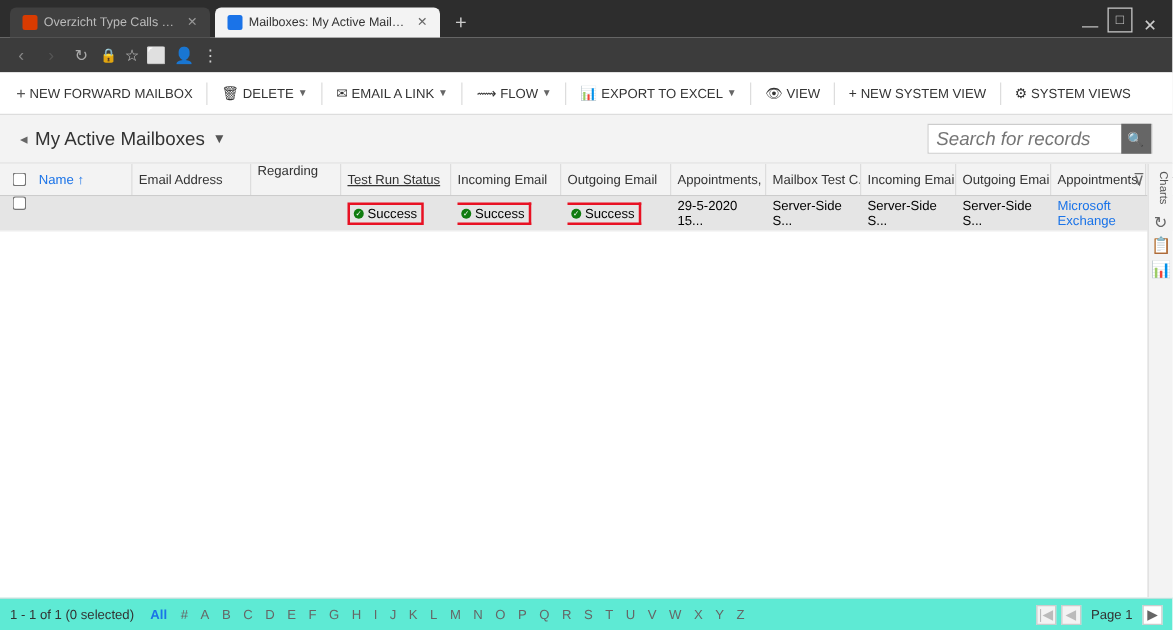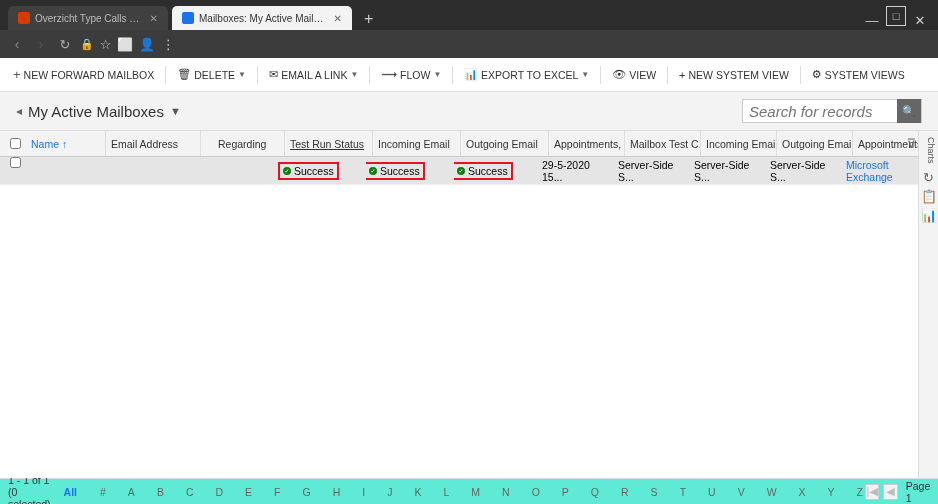--- a/index.html
+++ b/index.html
@@ -106,21 +106,21 @@
     <div style="background:#f3f3f3; display:flex; align-items:center; border-bottom:1px solid #ccc; height:26px; position:relative;">
       <div style="width:26px; display:flex; align-items:center; justify-content:center; flex-shrink:0; padding-left:4px;">
         <input type="checkbox" style="width: 11px; height: 11px;">
       </div>
       <div style="width:80px; font-size:10.5px; color:#1a73e8; padding:0 5px; white-space:nowrap; overflow:hidden; border-right:1px solid #ddd; height:100%; display:flex; align-items:center; cursor:pointer; flex-shrink:0;">
         <span>Name ↑</span>
       </div>
       <div style="width:95px; font-size:10.5px; color:#333; padding:0 5px; white-space:nowrap; overflow:hidden; border-right:1px solid #ddd; height:100%; display:flex; align-items:center; cursor:pointer; flex-shrink:0;">
         <span>Email Address</span>
       </div>
-      <div style="width:72px; font-size:10.5px; color:#333; padding:0 5px; white-space:nowrap; overflow:hidden; border-right:1px solid #ddd; height:100%; display:flex; align-items:center; cursor:pointer; flex-shrink:0;margin-left:12px;">
+      <div style="width:72px; font-size:10.5px; color:#333; padding:0 5px; white-space:nowrap; overflow:hidden; border-right:1px solid #ddd; height:100%; display:flex; cursor:pointer; flex-shrink:0;">
         <span>Regarding</span>
       </div>
       <div style="width:88px; font-size:10.5px; color:#333; padding:0 5px; white-space:nowrap; overflow:hidden; border-right:1px solid #ddd; height:100%; display:flex; align-items:center; cursor:pointer; flex-shrink:0;text-decoration:underline;">
         <span>Test Run Status</span>
       </div>
       <div style="width:88px; font-size:10.5px; color:#333; padding:0 5px; white-space:nowrap; overflow:hidden; border-right:1px solid #ddd; height:100%; display:flex; align-items:center; cursor:pointer; flex-shrink:0;">
         <span>Incoming Email</span>
       </div>
       <div style="width:88px; font-size:10.5px; color:#333; padding:0 5px; white-space:nowrap; overflow:hidden; border-right:1px solid #ddd; height:100%; display:flex; align-items:center; cursor:pointer; flex-shrink:0;">
         <span>Outgoing Email</span>
@@ -207,21 +207,21 @@
       <span style="font-size:11px; color:#666; cursor:pointer; writing-mode:vertical-rl; text-orientation:mixed; font-size:9px; color:#555; padding:2px 0;">Charts</span>
       <span style="font-size:13px; color:#666; cursor:pointer; text-align:center;">↻</span>
       <span style="font-size:13px; color:#666; cursor:pointer; text-align:center;">📋</span>
       <span style="font-size:13px; color:#666; cursor:pointer; text-align:center;">📊</span>
     </div>
 
   </div>
 
   <div style="background:#5eead4; border-top:1px solid #ddd; height:26px; display:flex; align-items:center; padding:0 8px; font-size:10.5px; color:#333;">
     <span>1 - 1 of 1 (0 selected)</span>
-    <div style="margin-left:10px; display:flex; align-items:center; gap:18px; flex:1;">
+    <div style="margin-left:10px; display:flex; align-items:center; gap:6px; flex:1;">
       <span style="color:#1a73e8; cursor:pointer; font-size:10.5px; font-weight:bold; padding:0 3px;">All</span>
       <span style="color:#666; cursor:pointer; font-size:10.5px; padding:0 2px;">#</span>
       <span style="color:#666; cursor:pointer; font-size:10.5px; padding:0 2px;">A</span>
       <span style="color:#666; cursor:pointer; font-size:10.5px; padding:0 2px;">B</span>
       <span style="color:#666; cursor:pointer; font-size:10.5px; padding:0 2px;">C</span>
       <span style="color:#666; cursor:pointer; font-size:10.5px; padding:0 2px;">D</span>
       <span style="color:#666; cursor:pointer; font-size:10.5px; padding:0 2px;">E</span>
       <span style="color:#666; cursor:pointer; font-size:10.5px; padding:0 2px;">F</span>
       <span style="color:#666; cursor:pointer; font-size:10.5px; padding:0 2px;">G</span>
       <span style="color:#666; cursor:pointer; font-size:10.5px; padding:0 2px;">H</span>

